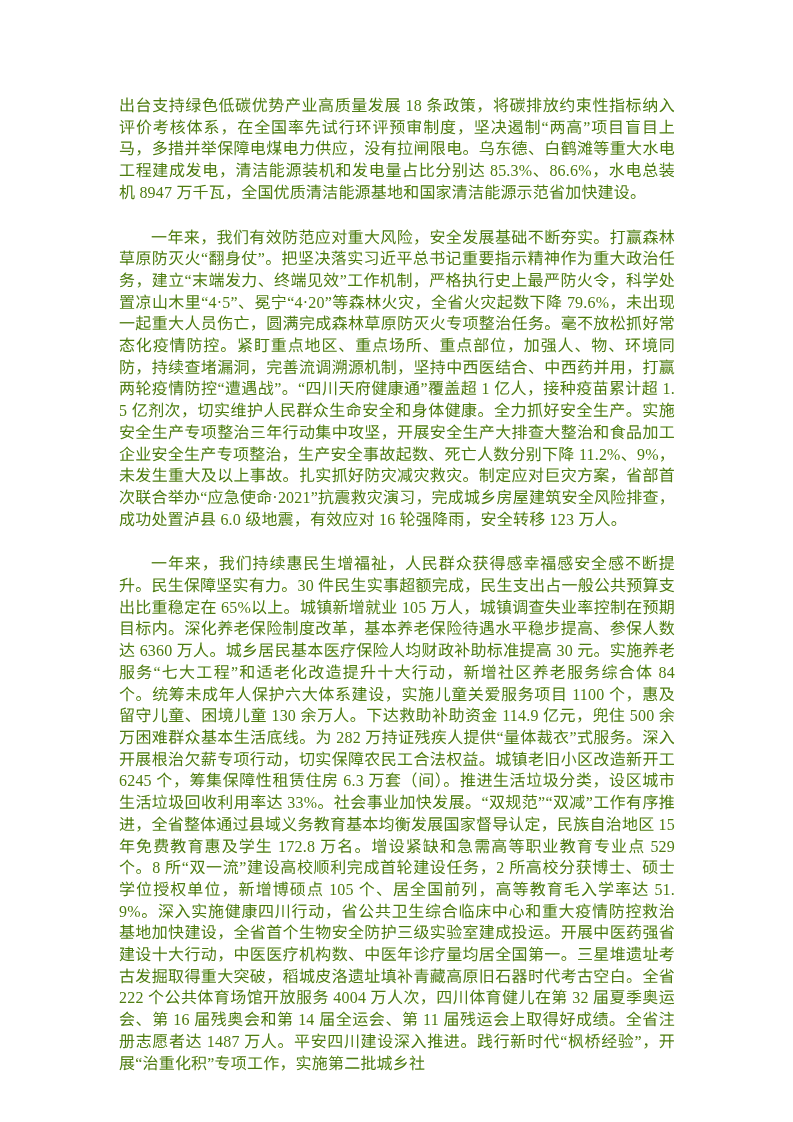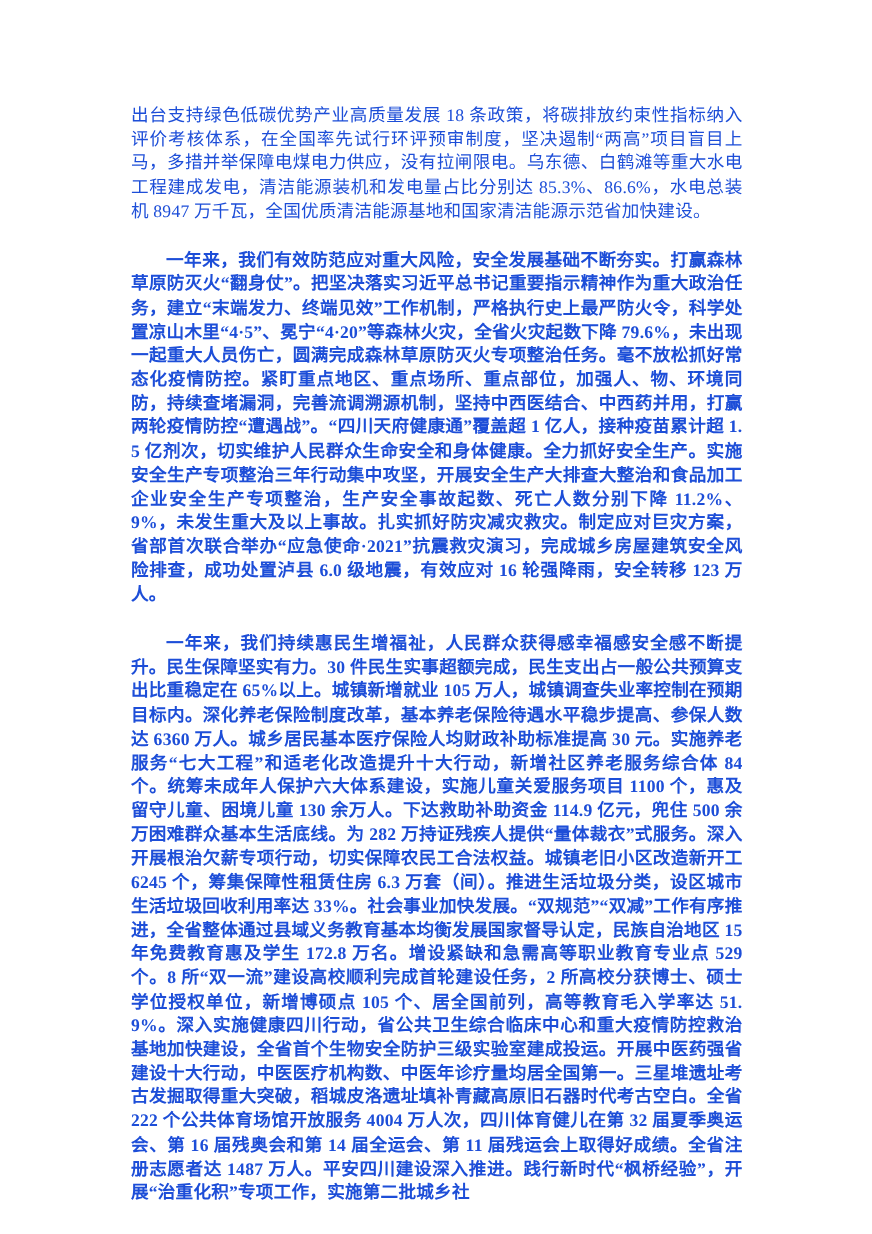--- a/index.html
+++ b/index.html
@@ -7,21 +7,21 @@
     padding: 0;
     background: #ffffff;
   }
   .page {
     position: relative;
     width: 793px;
     height: 1122px;
     background: #ffffff;
     overflow: hidden;
     font-family: "Liberation Serif", "DejaVu Serif", serif;
-    color: #1d4ed8;
+    color: #4d7c0f;
   }
   .text-block {
     position: absolute;
     left: 119px;
     top: 95px;
     width: 556px;
   }
   .para {
     margin: 0;
     font-size: 16px;
@@ -29,21 +29,20 @@
     text-align: justify;
     text-justify: inter-ideograph;
     letter-spacing: 0.2px;
     word-break: break-all;
   }
   .para.indent {
     text-indent: 2em;
   }
   .para.spaced {
     margin-top: 23px;
-    font-weight: bold;
   }
 </style>
 </head>
 <body>
 
 <div class="page">
   <div class="text-block">
     <p class="para">出台支持绿色低碳优势产业高质量发展 18 条政策，将碳排放约束性指标纳入评价考核体系，在全国率先试行环评预审制度，坚决遏制“两高”项目盲目上马，多措并举保障电煤电力供应，没有拉闸限电。乌东德、白鹤滩等重大水电工程建成发电，清洁能源装机和发电量占比分别达 85.3%、86.6%，水电总装机 8947 万千瓦，全国优质清洁能源基地和国家清洁能源示范省加快建设。</p>
     <p class="para indent spaced">一年来，我们有效防范应对重大风险，安全发展基础不断夯实。打赢森林草原防灭火“翻身仗”。把坚决落实习近平总书记重要指示精神作为重大政治任务，建立“末端发力、终端见效”工作机制，严格执行史上最严防火令，科学处置凉山木里“4·5”、冕宁“4·20”等森林火灾，全省火灾起数下降 79.6%，未出现一起重大人员伤亡，圆满完成森林草原防灭火专项整治任务。毫不放松抓好常态化疫情防控。紧盯重点地区、重点场所、重点部位，加强人、物、环境同防，持续查堵漏洞，完善流调溯源机制，坚持中西医结合、中西药并用，打赢两轮疫情防控“遭遇战”。“四川天府健康通”覆盖超 1 亿人，接种疫苗累计超 1.5 亿剂次，切实维护人民群众生命安全和身体健康。全力抓好安全生产。实施安全生产专项整治三年行动集中攻坚，开展安全生产大排查大整治和食品加工企业安全生产专项整治，生产安全事故起数、死亡人数分别下降 11.2%、9%，未发生重大及以上事故。扎实抓好防灾减灾救灾。制定应对巨灾方案，省部首次联合举办“应急使命·2021”抗震救灾演习，完成城乡房屋建筑安全风险排查，成功处置泸县 6.0 级地震，有效应对 16 轮强降雨，安全转移 123 万人。</p>
     <p class="para indent spaced">一年来，我们持续惠民生增福祉，人民群众获得感幸福感安全感不断提升。民生保障坚实有力。30 件民生实事超额完成，民生支出占一般公共预算支出比重稳定在 65%以上。城镇新增就业 105 万人，城镇调查失业率控制在预期目标内。深化养老保险制度改革，基本养老保险待遇水平稳步提高、参保人数达 6360 万人。城乡居民基本医疗保险人均财政补助标准提高 30 元。实施养老服务“七大工程”和适老化改造提升十大行动，新增社区养老服务综合体 84 个。统筹未成年人保护六大体系建设，实施儿童关爱服务项目 1100 个，惠及留守儿童、困境儿童 130 余万人。下达救助补助资金 114.9 亿元，兜住 500 余万困难群众基本生活底线。为 282 万持证残疾人提供“量体裁衣”式服务。深入开展根治欠薪专项行动，切实保障农民工合法权益。城镇老旧小区改造新开工 6245 个，筹集保障性租赁住房 6.3 万套（间）。推进生活垃圾分类，设区城市生活垃圾回收利用率达 33%。社会事业加快发展。“双规范”“双减”工作有序推进，全省整体通过县域义务教育基本均衡发展国家督导认定，民族自治地区 15 年免费教育惠及学生 172.8 万名。增设紧缺和急需高等职业教育专业点 529 个。8 所“双一流”建设高校顺利完成首轮建设任务，2 所高校分获博士、硕士学位授权单位，新增博硕点 105 个、居全国前列，高等教育毛入学率达 51.9%。深入实施健康四川行动，省公共卫生综合临床中心和重大疫情防控救治基地加快建设，全省首个生物安全防护三级实验室建成投运。开展中医药强省建设十大行动，中医医疗机构数、中医年诊疗量均居全国第一。三星堆遗址考古发掘取得重大突破，稻城皮洛遗址填补青藏高原旧石器时代考古空白。全省 222 个公共体育场馆开放服务 4004 万人次，四川体育健儿在第 32 届夏季奥运会、第 16 届残奥会和第 14 届全运会、第 11 届残运会上取得好成绩。全省注册志愿者达 1487 万人。平安四川建设深入推进。践行新时代“枫桥经验”，开展“治重化积”专项工作，实施第二批城乡社</p>

